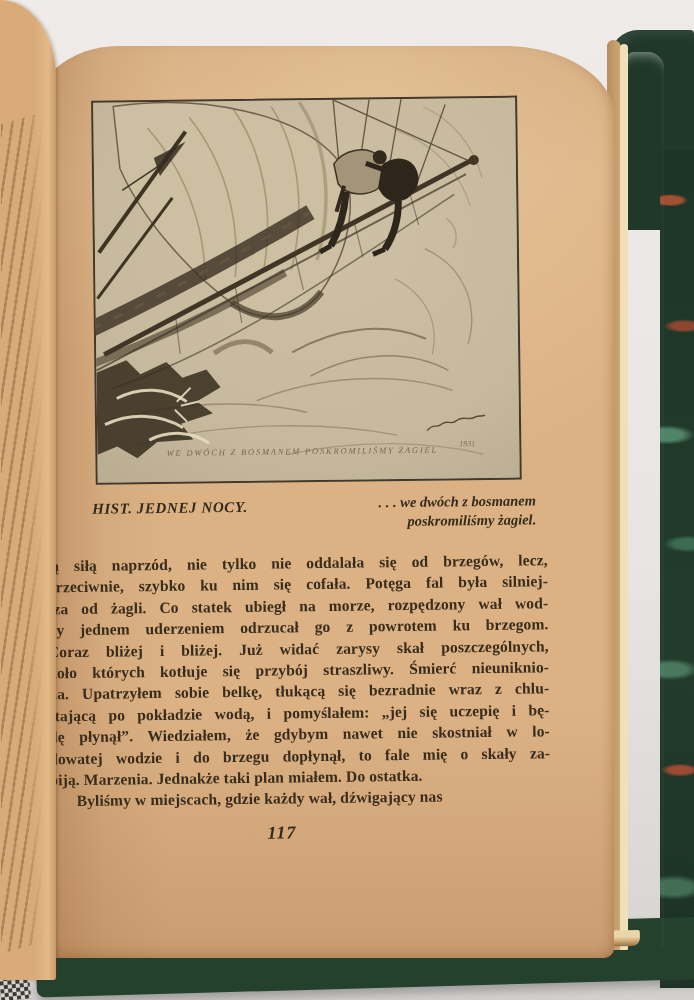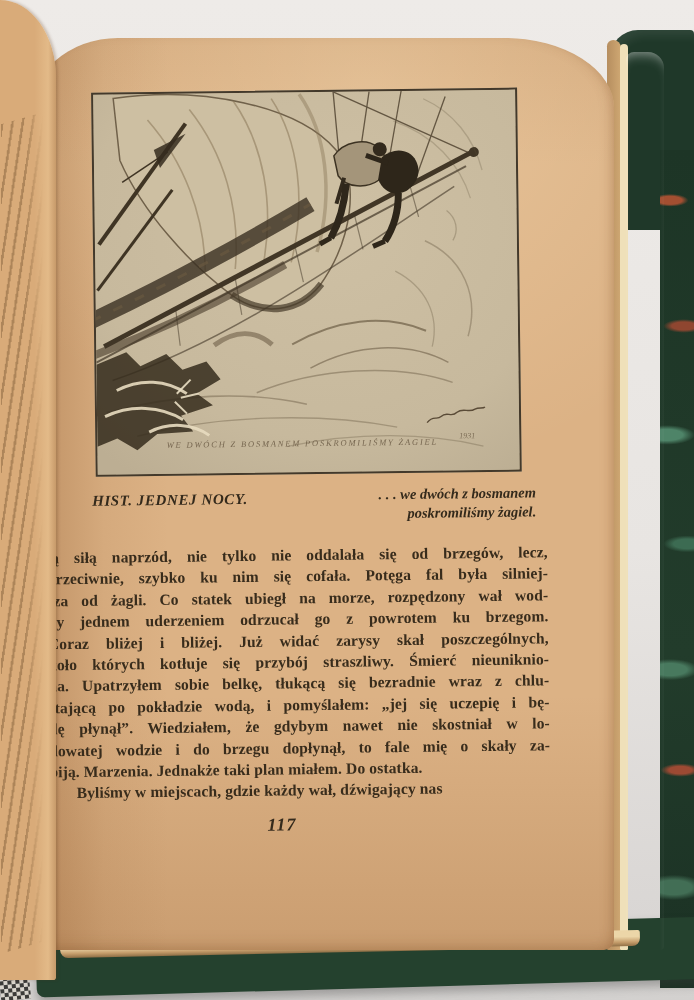--- a/index.html
+++ b/index.html
@@ -57,21 +57,21 @@
     border-radius:6px 6px 2px 2px;}
   .edge-inner{right:73px;top:40px;width:14px;height:910px;
     background:linear-gradient(90deg,#b68e5f,#cfa873);border-radius:8px 10px 2px 2px;}
 
   
   .under-edge{left:60px;top:936px;width:580px;height:16px;transform:rotate(-1.2deg);
     background:linear-gradient(180deg,#ecd6a8 0 40%,#c49c6a 75%,#8f6f46 100%);
     border-radius:2px 2px 8px 8px;}
 
   
-  .main-page{left:28px;top:38px;width:586px;height:912px;
+  .main-page{left:28px;top:46px;width:586px;height:912px;
     border-radius:90px 110px 10px 14px / 80px 70px 10px 14px;
     background:
       radial-gradient(120% 70% at 58% 6%,rgba(255,236,200,.30),rgba(255,236,200,0) 60%),
       linear-gradient(90deg,rgba(130,75,30,.34),rgba(130,75,30,.08) 13%,rgba(130,75,30,0) 24%),
       linear-gradient(180deg,rgba(130,75,30,.10),rgba(130,75,30,0) 14% 72%,rgba(130,75,30,.20) 100%),
       #dcb285;
     box-shadow:inset -8px 0 14px -8px rgba(120,70,30,.35),
                inset 0 -10px 18px -10px rgba(110,60,20,.35);}
 
   

